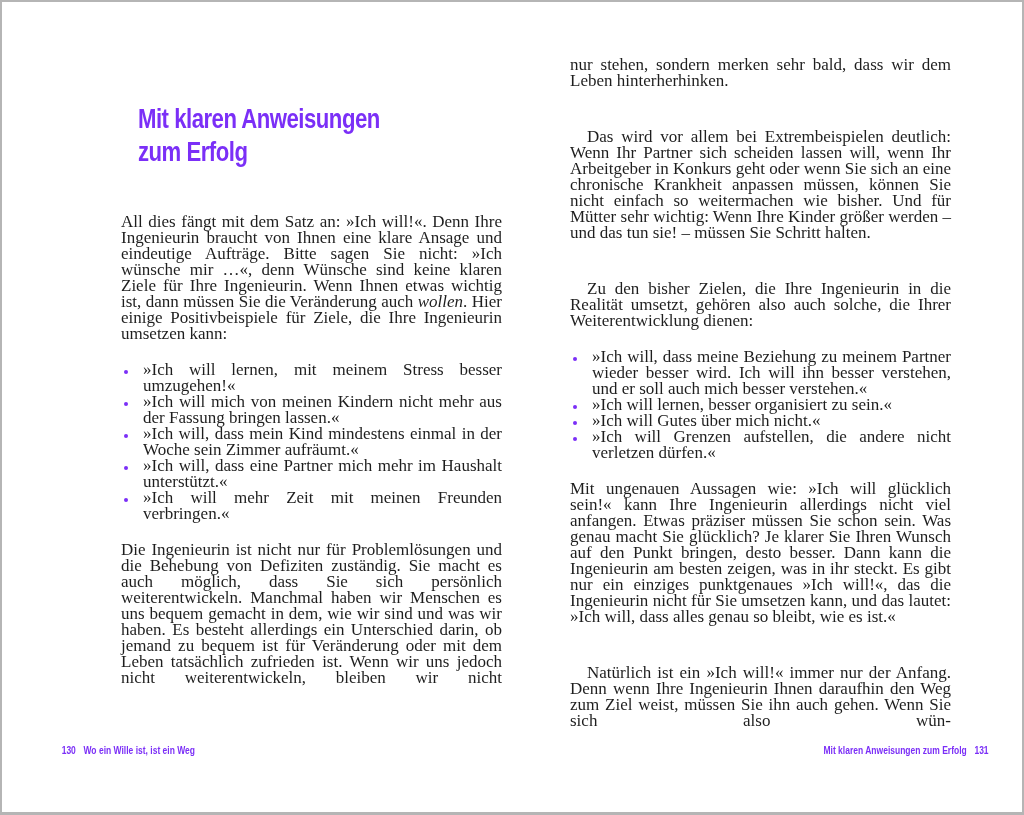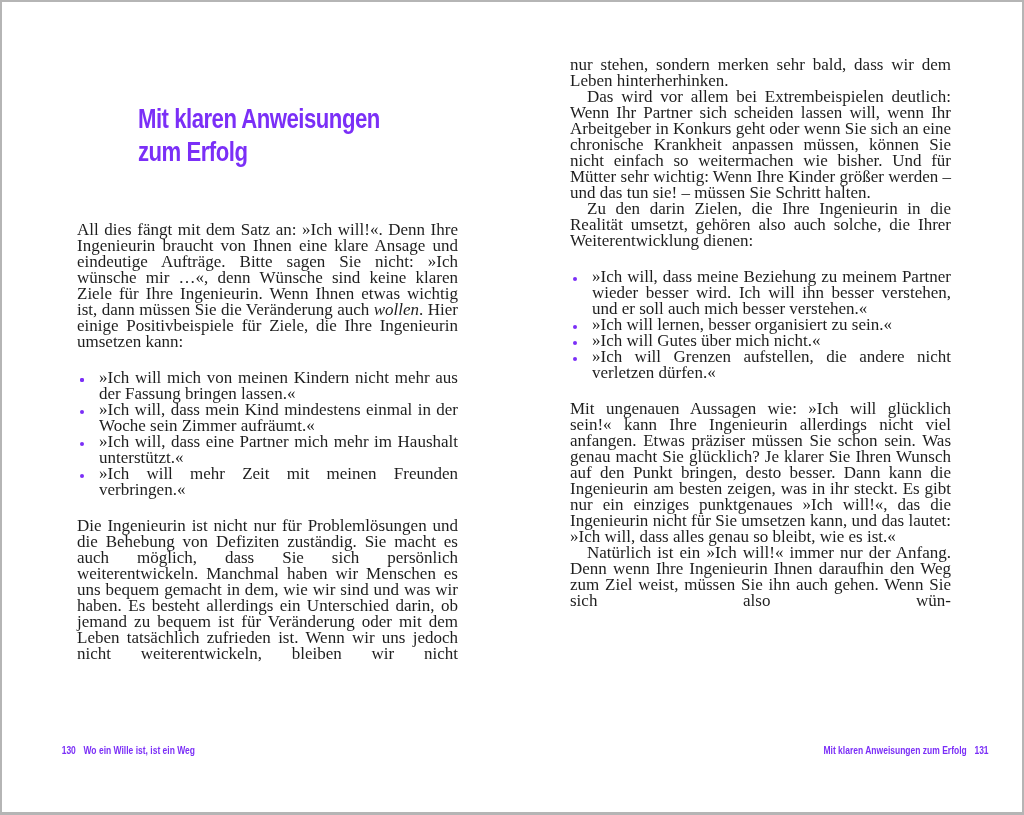--- a/index.html
+++ b/index.html
@@ -26,21 +26,21 @@
     .textblock {
       position: absolute; width: 381px;
       font-family: "Liberation Serif", "DejaVu Serif", serif;
       font-size: 17px; line-height: 16px; color: #1e1e1e;
       text-align: justify; hyphens: manual;
     }
     .page.left .textblock { left: 75px; }
     .page.right .textblock { left: 56px; }
 
     .para { text-align: justify; }
-    .para.indent { text-indent: 17px; }
+    .para.indent { text-indent: 17px; margin-top: 40px; }
     .para.full { text-align-last: justify; }
     .gap { height: 20px; }
 
     ul.bullets { list-style: none; }
     ul.bullets li { position: relative; padding-left: 22px; text-align: justify; }
     ul.bullets li .bullet {
       position: absolute; left: 3px; top: 8px; width: 4px; height: 4px;
       border-radius: 50%; background: #7b2ff7;
     }
     em { font-style: italic; }
@@ -59,46 +59,46 @@
 <body>
 
 <div class="spread">
 
   <div class="page left">
     <h1 class="chapter-title">
       <span>Mit klaren Anweisungen</span><br>
       <span>zum Erfolg</span>
     </h1>
 
-    <div class="textblock" style="top:220px;">
+    <div class="textblock" style="top:212px;margin-left:44px;">
       <p class="para">
         <span>All dies fängt mit dem Satz an: »Ich will!«. Denn Ihre Ingenieurin braucht von Ihnen eine klare Ansage und eindeutige Aufträge. Bitte sagen Sie nicht: »Ich wünsche mir …«, denn Wünsche sind keine klaren Ziele für Ihre Ingenieurin. Wenn Ihnen etwas wichtig ist, dann müssen Sie die Veränderung auch </span><em>wollen</em><span>. Hier einige Positivbeispiele für Ziele, die Ihre Ingenieurin umsetzen kann:</span>
       </p>
       <div class="gap"></div>
       <ul class="bullets">
-        <li><span class="bullet"></span></li>
+        <li><span class="bullet"></span><span>»Ich will lernen, mit meinem Stress besser umzugehen!«</span></li>
         <li><span class="bullet"></span><span>»Ich will mich von meinen Kindern nicht mehr aus der Fassung bringen lassen.«</span></li>
         <li><span class="bullet"></span><span>»Ich will, dass mein Kind mindestens einmal in der Woche sein Zimmer aufräumt.«</span></li>
         <li><span class="bullet"></span><span>»Ich will, dass eine Partner mich mehr im Haushalt unterstützt.«</span></li>
         <li><span class="bullet"></span><span>»Ich will mehr Zeit mit meinen Freunden verbringen.«</span></li>
       </ul>
       <div class="gap"></div>
       <p class="para full">Die Ingenieurin ist nicht nur für Problemlösungen und die Behebung von Defiziten zuständig. Sie macht es auch möglich, dass Sie sich persönlich weiterentwickeln. Manchmal haben wir Menschen es uns bequem gemacht in dem, wie wir sind und was wir haben. Es besteht allerdings ein Unterschied darin, ob jemand zu bequem ist für Veränderung oder mit dem Leben tatsächlich zufrieden ist. Wenn wir uns jedoch nicht weiterentwickeln, bleiben wir nicht</p>
     </div>
 
     <div class="footer">
       <span class="num">130</span><span>Wo ein Wille ist, ist ein Weg</span>
     </div>
   </div>
 
   <div class="page right">
     <div class="textblock" style="top:55px;">
       <p class="para">nur stehen, sondern merken sehr bald, dass wir dem Leben hinterherhinken.</p>
       <p class="para indent">Das wird vor allem bei Extrembeispielen deutlich: Wenn Ihr Partner sich scheiden lassen will, wenn Ihr Arbeitgeber in Konkurs geht oder wenn Sie sich an eine chronische Krankheit anpassen müssen, können Sie nicht einfach so weitermachen wie bisher. Und für Mütter sehr wichtig: Wenn Ihre Kinder größer werden – und das tun sie! – müssen Sie Schritt halten.</p>
-      <p class="para indent">Zu den darin Zielen, die Ihre Ingenieurin in die Realität umsetzt, gehören also auch solche, die Ihrer Weiterentwicklung dienen:</p>
+      <p class="para indent">Zu den bisher Zielen, die Ihre Ingenieurin in die Realität umsetzt, gehören also auch solche, die Ihrer Weiterentwicklung dienen:</p>
       <div class="gap"></div>
       <ul class="bullets">
         <li><span class="bullet"></span><span>»Ich will, dass meine Beziehung zu meinem Partner wieder besser wird. Ich will ihn besser verstehen, und er soll auch mich besser verstehen.«</span></li>
         <li><span class="bullet"></span><span>»Ich will lernen, besser organisiert zu sein.«</span></li>
         <li><span class="bullet"></span><span>»Ich will Gutes über mich nicht.«</span></li>
         <li><span class="bullet"></span><span>»Ich will Grenzen aufstellen, die andere nicht verletzen dürfen.«</span></li>
       </ul>
       <div class="gap"></div>
       <p class="para">Mit ungenauen Aussagen wie: »Ich will glücklich sein!« kann Ihre Ingenieurin allerdings nicht viel anfangen. Etwas präziser müssen Sie schon sein. Was genau macht Sie glücklich? Je klarer Sie Ihren Wunsch auf den Punkt bringen, desto besser. Dann kann die Ingenieurin am besten zeigen, was in ihr steckt. Es gibt nur ein einziges punktgenaues »Ich will!«, das die Ingenieurin nicht für Sie umsetzen kann, und das lautet: »Ich will, dass alles genau so bleibt, wie es ist.«</p>
       <p class="para indent full">Natürlich ist ein »Ich will!« immer nur der Anfang. Denn wenn Ihre Ingenieurin Ihnen daraufhin den Weg zum Ziel weist, müssen Sie ihn auch gehen. Wenn Sie sich also wün-</p>

